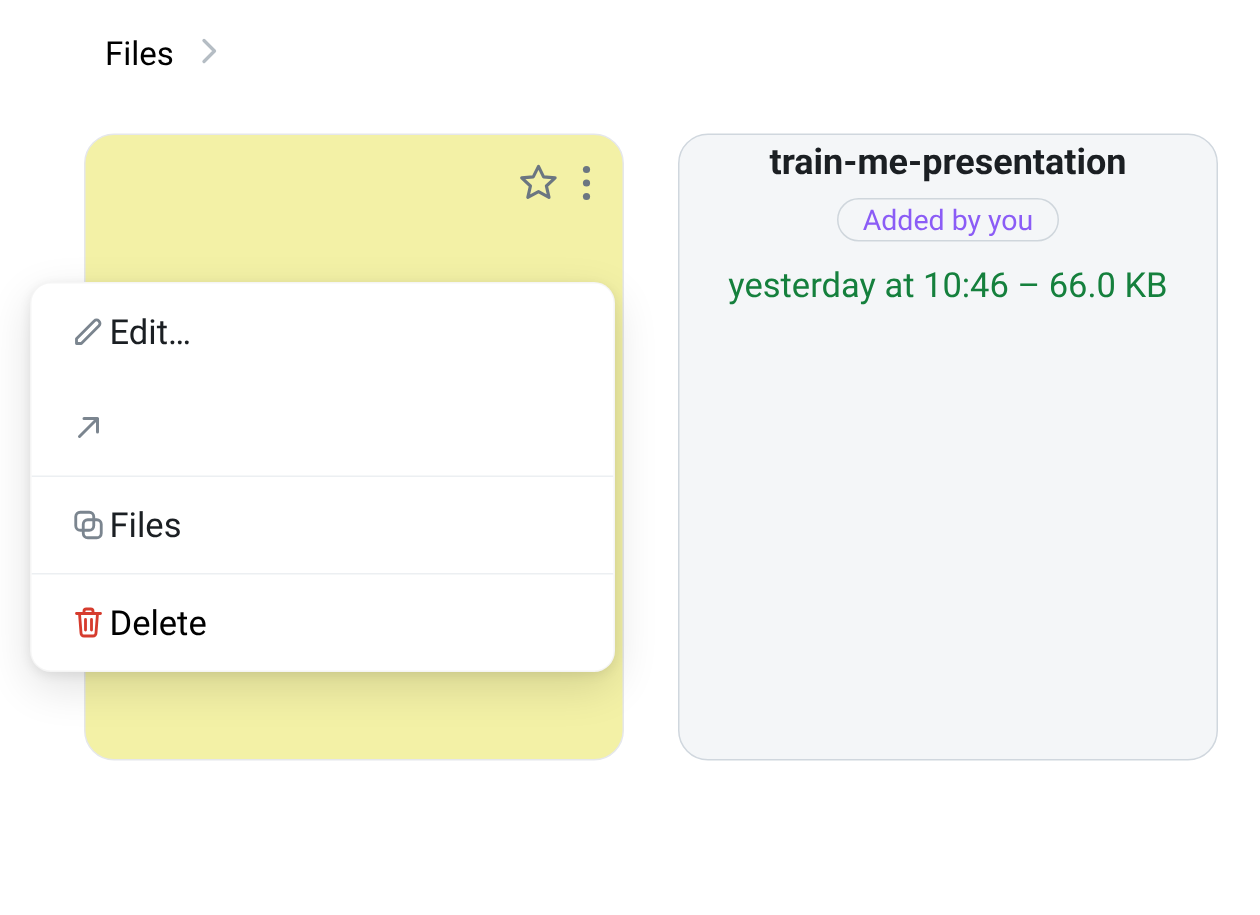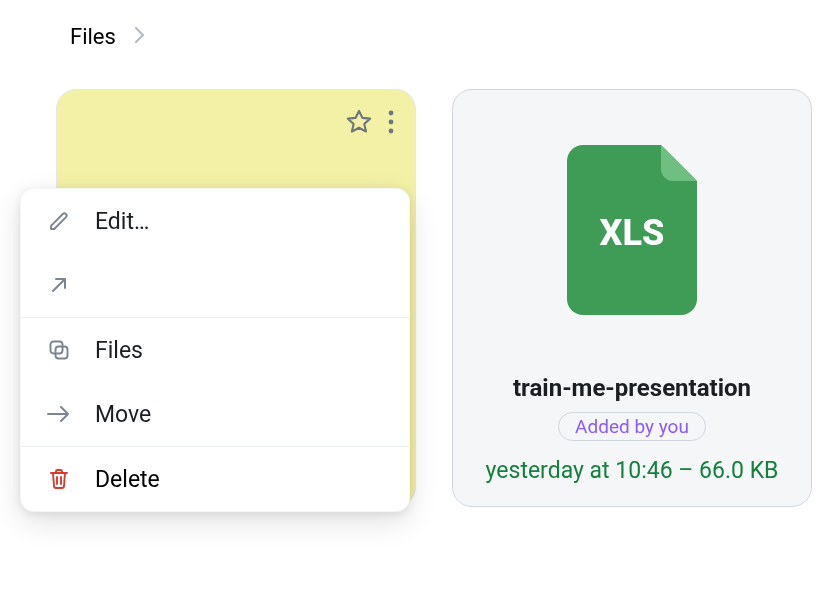--- a/index.html
+++ b/index.html
@@ -30,21 +30,21 @@
 
   
   .menu {
     position: absolute; left: 20px; top: 188px; width: 390px;
     background: #fff; border-radius: 14px;
     box-shadow: 0 10px 30px rgba(0,0,0,0.12), 0 2px 8px rgba(0,0,0,0.08);
     border: 1px solid rgba(0,0,0,0.04);
     overflow: hidden;
   }
   .menu .item {
-    display: flex; align-items: center; gap: 22px;
+    display: flex; align-items: center; 
     padding: 18px 24px; font-size: 23px; color: #1b1f23; cursor: pointer;
   }
   .menu .item.danger { color: #000000; }
   .menu hr { border: none; border-top: 1px solid #eceff2; margin: 0; }
   .menu .icon { width: 28px; height: 28px; display: inline-flex; align-items: center; justify-content: center; color: #7b858f; flex: 0 0 28px; }
   .menu .item.danger .icon { color: #d63c2e; }
 
   
   .arrow-wrap { position: absolute; left: 175px; top: 155px; width: 230px; height: 240px; pointer-events: none; }
 </style>
@@ -74,27 +74,20 @@
             <circle cx="4" cy="5" r="2.4" fill="#6b7681"></circle>
             <circle cx="4" cy="14" r="2.4" fill="#6b7681"></circle>
             <circle cx="4" cy="23" r="2.4" fill="#6b7681"></circle>
           </svg>
       </span>
     </div>
     <div class="title"></div>
   </div>
 
   <div class="file-card">
-    <div class="file-thumb">
-      <svg width="130" height="170" viewBox="0 0 130 170">
-        <path d="M16 0 H94 L130 36 V154 a16 16 0 0 1 -16 16 H16 a16 16 0 0 1 -16 -16 V16 A16 16 0 0 1 16 0 Z" fill="#3f9c57"></path>
-        <path d="M94 0 L130 36 H106 a12 12 0 0 1 -12 -12 V0 Z" fill="#6fbf83"></path>
-        <text x="65" y="100" text-anchor="middle" font-family="inherit" font-size="36" font-weight="800" fill="#ffffff">XLS</text>
-      </svg>
-    </div>
     <div class="file-name">train-me-presentation</div>
     <div class="file-badge">Added by you</div>
     <div class="file-meta">yesterday at 10:46 – 66.0 KB</div>
   </div>
 
   <div class="arrow-wrap">
     <svg width="230" height="240" viewBox="0 0 230 240">
       <path d="M206 10 C 218 110, 130 198, 28 200" stroke="#ef4b2d" stroke-width="5" fill="none" stroke-linecap="round"></path>
       <path d="M28 200 L52 186 M28 200 L50 216" stroke="#ef4b2d" stroke-width="5" fill="none" stroke-linecap="round"></path>
     </svg>
@@ -121,28 +114,20 @@
   <hr>
   <div class="item">
     <span class="icon">
       <svg width="24" height="24" viewBox="0 0 24 24" fill="none">
           <rect x="8.5" y="8.5" width="12" height="12" rx="3" stroke="currentColor" stroke-width="1.9"></rect>
           <rect x="3.5" y="3.5" width="12" height="12" rx="3" stroke="currentColor" stroke-width="1.9"></rect>
         </svg>
     </span>
     <span>Files</span>
   </div>
-  <div class="item">
-    <span class="icon">
-      <svg width="26" height="24" viewBox="0 0 26 24" fill="none">
-          <path d="M2 12 H22 M15 5 L22 12 L15 19" stroke="currentColor" stroke-width="2" stroke-linecap="round" stroke-linejoin="round"></path>
-        </svg>
-    </span>
-    <span>Move</span>
-  </div>
   <hr>
   <div class="item danger">
     <span class="icon">
       <svg width="24" height="24" viewBox="0 0 24 24" fill="none">
           <path d="M4 6h16 M9 6V4.5A1.5 1.5 0 0 1 10.5 3h3A1.5 1.5 0 0 1 15 4.5V6 M6 6l1 13a2 2 0 0 0 2 2h6a2 2 0 0 0 2-2l1-13 M10 10v7 M14 10v7" stroke="currentColor" stroke-width="1.9" stroke-linecap="round" stroke-linejoin="round"></path>
         </svg>
     </span>
     <span>Delete</span>
   </div>
 </div>

